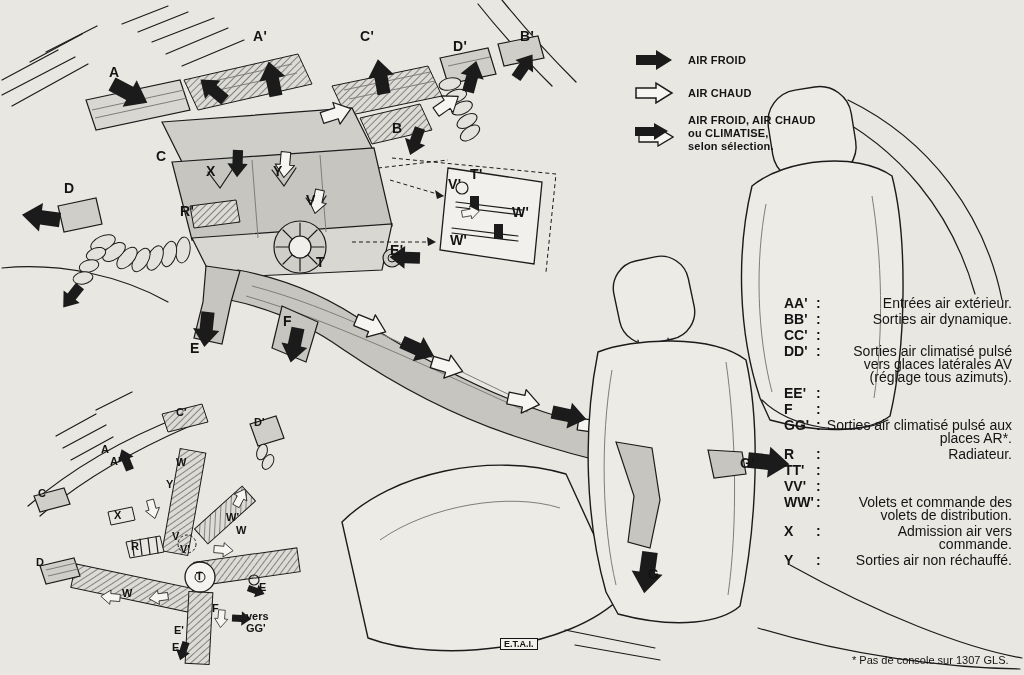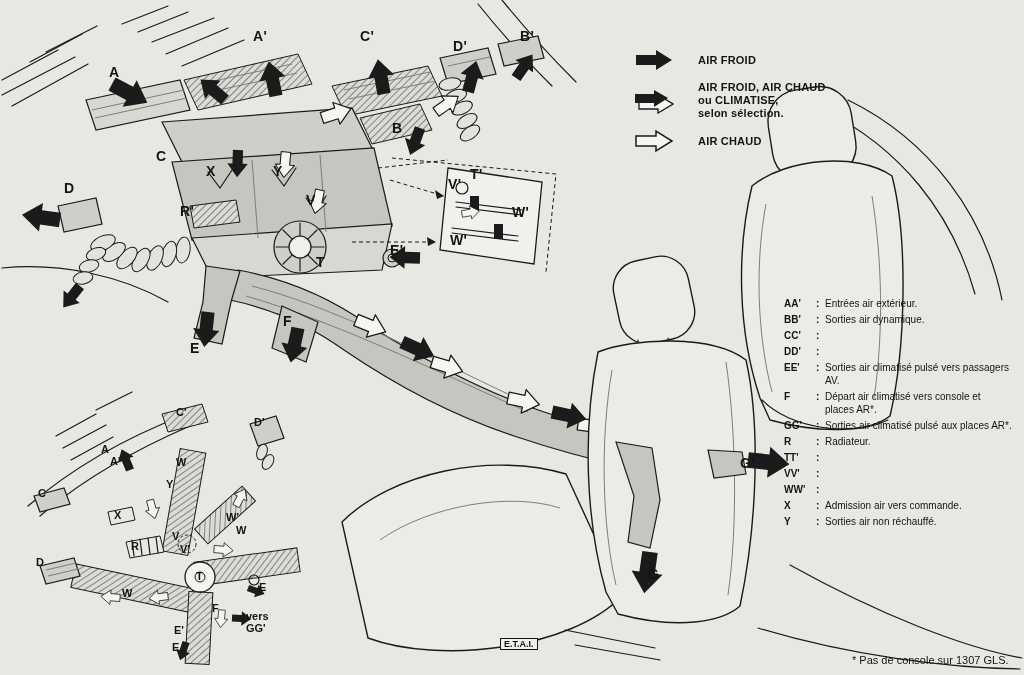--- a/index.html
+++ b/index.html
@@ -23,30 +23,30 @@
   .aw    { fill:#f6f5f1; stroke:#1b1b1b; stroke-width:1.3; stroke-linejoin:round; }
   .dash  { stroke:#1b1b1b; stroke-width:1; fill:none; stroke-dasharray:4 3; }
 
   
   .labels { position:absolute; inset:0; pointer-events:none; }
   .lbl-main  { position:absolute; font-weight:bold; font-size:14px; letter-spacing:.4px; }
   .lbl-inset { position:absolute; font-weight:bold; font-size:11px; }
 
   
   .legend { position:absolute; left:634px; top:48px; width:200px; }
-  .legend-row { display:flex; align-items:center; gap:24px; margin-bottom:9px; }
+  .legend-row { display:flex; align-items:center; gap:14px; margin-bottom:9px; }
   .legend-row svg { flex:none; }
   .legend-label { font-size:11px; font-weight:bold; line-height:13px; white-space:pre-line; letter-spacing:.2px; }
 
   
-  .defs { position:absolute; left:784px; top:297px; width:228px; font-size:10px; line-height:13px; }
+  .defs { position:absolute; left:784px; top:297px; width:228px; font-size:14px; line-height:13px; }
   .def-row { display:flex; margin-bottom:3px; }
   .def-key { font-weight:bold; flex:0 0 32px; }
   .def-colon { flex:0 0 9px; font-weight:bold; }
-  .def-text { flex:1; }
+  .def-text { flex:1;text-align:right; }
 
   .credit { position:absolute; left:500px; top:638px; font-size:9px; font-weight:bold;
             border:1px solid #141414; padding:0 3px; background:#f2f1ec; }
   .footnote { position:absolute; left:852px; top:654px; font-size:11px; }
 </style>
 </head>
 <body>
 
 <div class="stage">
 
@@ -317,64 +317,63 @@
     </div>
 
   <div class="legend">
     <div class="legend-row">
       <svg width="40" height="24" viewBox="0 0 40 24">
         <path d="M2,7 L22,7 L22,2 L38,12 L22,22 L22,17 L2,17 Z" fill="#1b1b1b"></path>
       </svg>
       <span class="legend-label">AIR FROID</span>
     </div>
     <div class="legend-row">
+      <svg width="40" height="24" viewBox="0 0 40 24">
+        <path d="M2,7 L22,7 L22,2 L38,12 L22,22 L22,17 L2,17 Z" fill="#f6f5f1" stroke="#1b1b1b" stroke-width="1.5"></path>
+      </svg>
+      <span class="legend-label">AIR CHAUD</span>
+    </div>
+    <div class="legend-row">
       <svg width="40" height="26" viewBox="0 0 40 26">
         <path d="M5,11 L24,11 L24,7 L39,16 L24,25 L24,21 L5,21 Z" fill="#f6f5f1" stroke="#1b1b1b" stroke-width="1.3"></path>
         <path d="M1,6 L20,6 L20,2 L34,10 L20,19 L20,15 L1,15 Z" fill="#1b1b1b"></path>
       </svg>
       <span class="legend-label">AIR FROID, AIR CHAUD
 ou CLIMATISE,
 selon sélection.</span>
     </div>
-    <div class="legend-row">
-      <svg width="40" height="24" viewBox="0 0 40 24">
-        <path d="M2,7 L22,7 L22,2 L38,12 L22,22 L22,17 L2,17 Z" fill="#f6f5f1" stroke="#1b1b1b" stroke-width="1.5"></path>
-      </svg>
-      <span class="legend-label">AIR CHAUD</span>
-    </div>
   </div>
 
   <div class="defs" id="defs-list">
       <div class="def-row">
         <span class="def-key">AA'</span>
         <span class="def-colon">:</span>
         <span class="def-text">Entrées air extérieur.</span>
       </div>
       <div class="def-row">
         <span class="def-key">BB'</span>
         <span class="def-colon">:</span>
         <span class="def-text">Sorties air dynamique.</span>
       </div>
       <div class="def-row">
         <span class="def-key">CC'</span>
         <span class="def-colon">:</span>
       </div>
       <div class="def-row">
         <span class="def-key">DD'</span>
         <span class="def-colon">:</span>
+        <span class="def-text">Sorties air climatisé pulsé vers glaces latérales AV (réglage tous azimuts).</span>
       </div>
       <div class="def-row">
         <span class="def-key">EE'</span>
         <span class="def-colon">:</span>
-        <span class="def-text">Sorties air climatisé pulsé vers passagers AV.</span>
       </div>
       <div class="def-row">
         <span class="def-key">F</span>
         <span class="def-colon">:</span>
-        <span class="def-text">Départ air climatisé vers console et places AR*.</span>
       </div>
       <div class="def-row">
         <span class="def-key">GG'</span>
         <span class="def-colon">:</span>
         <span class="def-text">Sorties air climatisé pulsé aux places AR*.</span>
       </div>
       <div class="def-row">
         <span class="def-key">R</span>
         <span class="def-colon">:</span>
         <span class="def-text">Radiateur.</span>
@@ -383,20 +382,21 @@
         <span class="def-key">TT'</span>
         <span class="def-colon">:</span>
       </div>
       <div class="def-row">
         <span class="def-key">VV'</span>
         <span class="def-colon">:</span>
       </div>
       <div class="def-row">
         <span class="def-key">WW'</span>
         <span class="def-colon">:</span>
+        <span class="def-text">Volets et commande des volets de distribution.</span>
       </div>
       <div class="def-row">
         <span class="def-key">X</span>
         <span class="def-colon">:</span>
         <span class="def-text">Admission air vers commande.</span>
       </div>
       <div class="def-row">
         <span class="def-key">Y</span>
         <span class="def-colon">:</span>
         <span class="def-text">Sorties air non réchauffé.</span>

